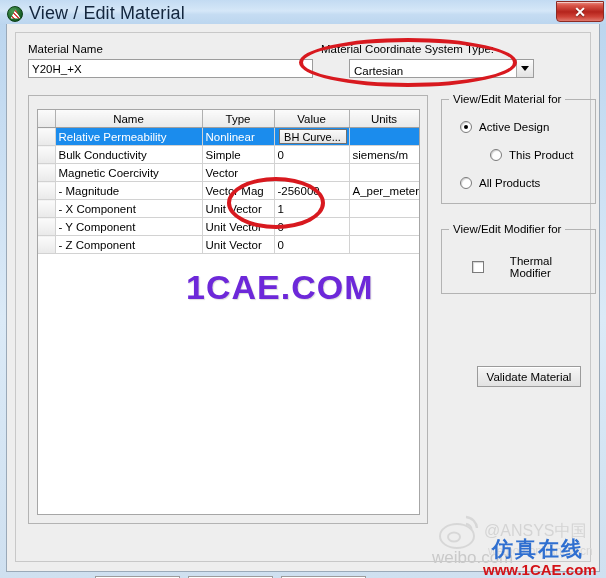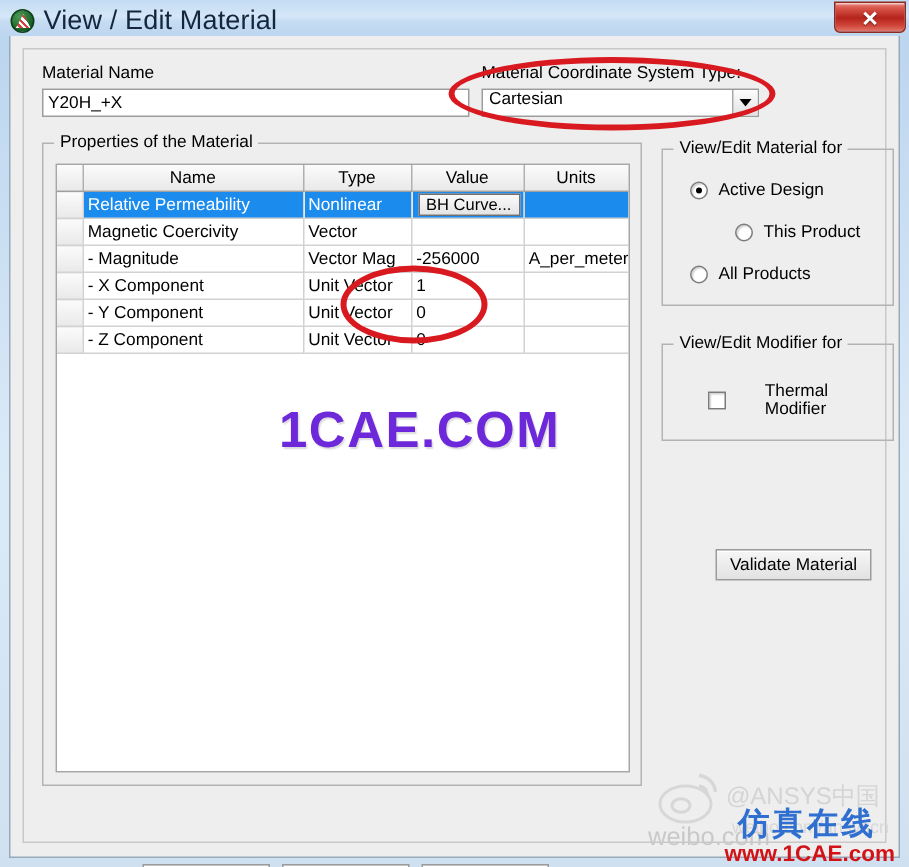--- a/index.html
+++ b/index.html
@@ -80,21 +80,21 @@
     position: absolute; left: 12px; top: 26px;
     width: 285px; height: 19px;
     background: #fff; border: 1px solid #9c9c9c;
     box-sizing: border-box;
     font-family: "Liberation Sans", sans-serif; font-size: 11.5px;
     padding: 1px 3px; color: #000;
   }
   #coord-system-label { position: absolute; left: 305px; top: 10px; }
   .combo {
     position: absolute; background: #fff; border: 1px solid #9c9c9c;
-    box-sizing: border-box; display: flex; align-items: flex-start;
+    box-sizing: border-box; display: flex; align-items: flex-end; margin-left: 28px;
   }
   .combo .combo-text {
     flex: 1; padding-left: 4px; font-size: 11.5px; white-space: nowrap; overflow: hidden;
   }
   .combo .combo-arrow {
     width: 17px; height: 100%;
     background: linear-gradient(180deg,#fdfdfd,#e2e2e2);
     border-left: 1px solid #a8a8a8;
     display: flex; align-items: center; justify-content: center;
     box-sizing: border-box;
@@ -257,21 +257,20 @@
 
     <span class="lbl" id="coord-system-label">Material Coordinate System Type:</span>
     <div class="combo" id="coord-system-combo">
       <span class="combo-text">Cartesian</span>
       <span class="combo-arrow">
         <span class="arrow-glyph"></span>
       </span>
     </div>
 
     <div class="groupbox" id="properties-group">
-      <span class="grouplabel">Properties of the Material</span>
 
       <div class="table-wrap">
         <table class="props">
           <colgroup>
             <col class="col-handle">
               <col class="col-name">
               <col class="col-type">
             <col class="col-value">
               <col class="col-units">
           </colgroup>
@@ -287,20 +286,27 @@
           <tbody id="props-body">
               <tr class="selected">
                 <td class="handle"></td>
                 <td>Relative Permeability</td>
                 <td>Nonlinear</td>
                 <td><span class="cellbtn">BH Curve...</span></td>
                 <td></td>
               </tr>
               <tr>
                 <td class="handle"></td>
+                <td>Bulk Conductivity</td>
+                <td>Simple</td>
+                <td>0</td>
+                <td>siemens/m</td>
+              </tr>
+              <tr>
+                <td class="handle"></td>
                 <td>Magnetic Coercivity</td>
                 <td>Vector</td>
                 <td></td>
                 <td></td>
               </tr>
               <tr>
                 <td class="handle"></td>
                 <td>-  Magnitude</td>
                 <td>Vector Mag</td>
                 <td>-256000</td>

